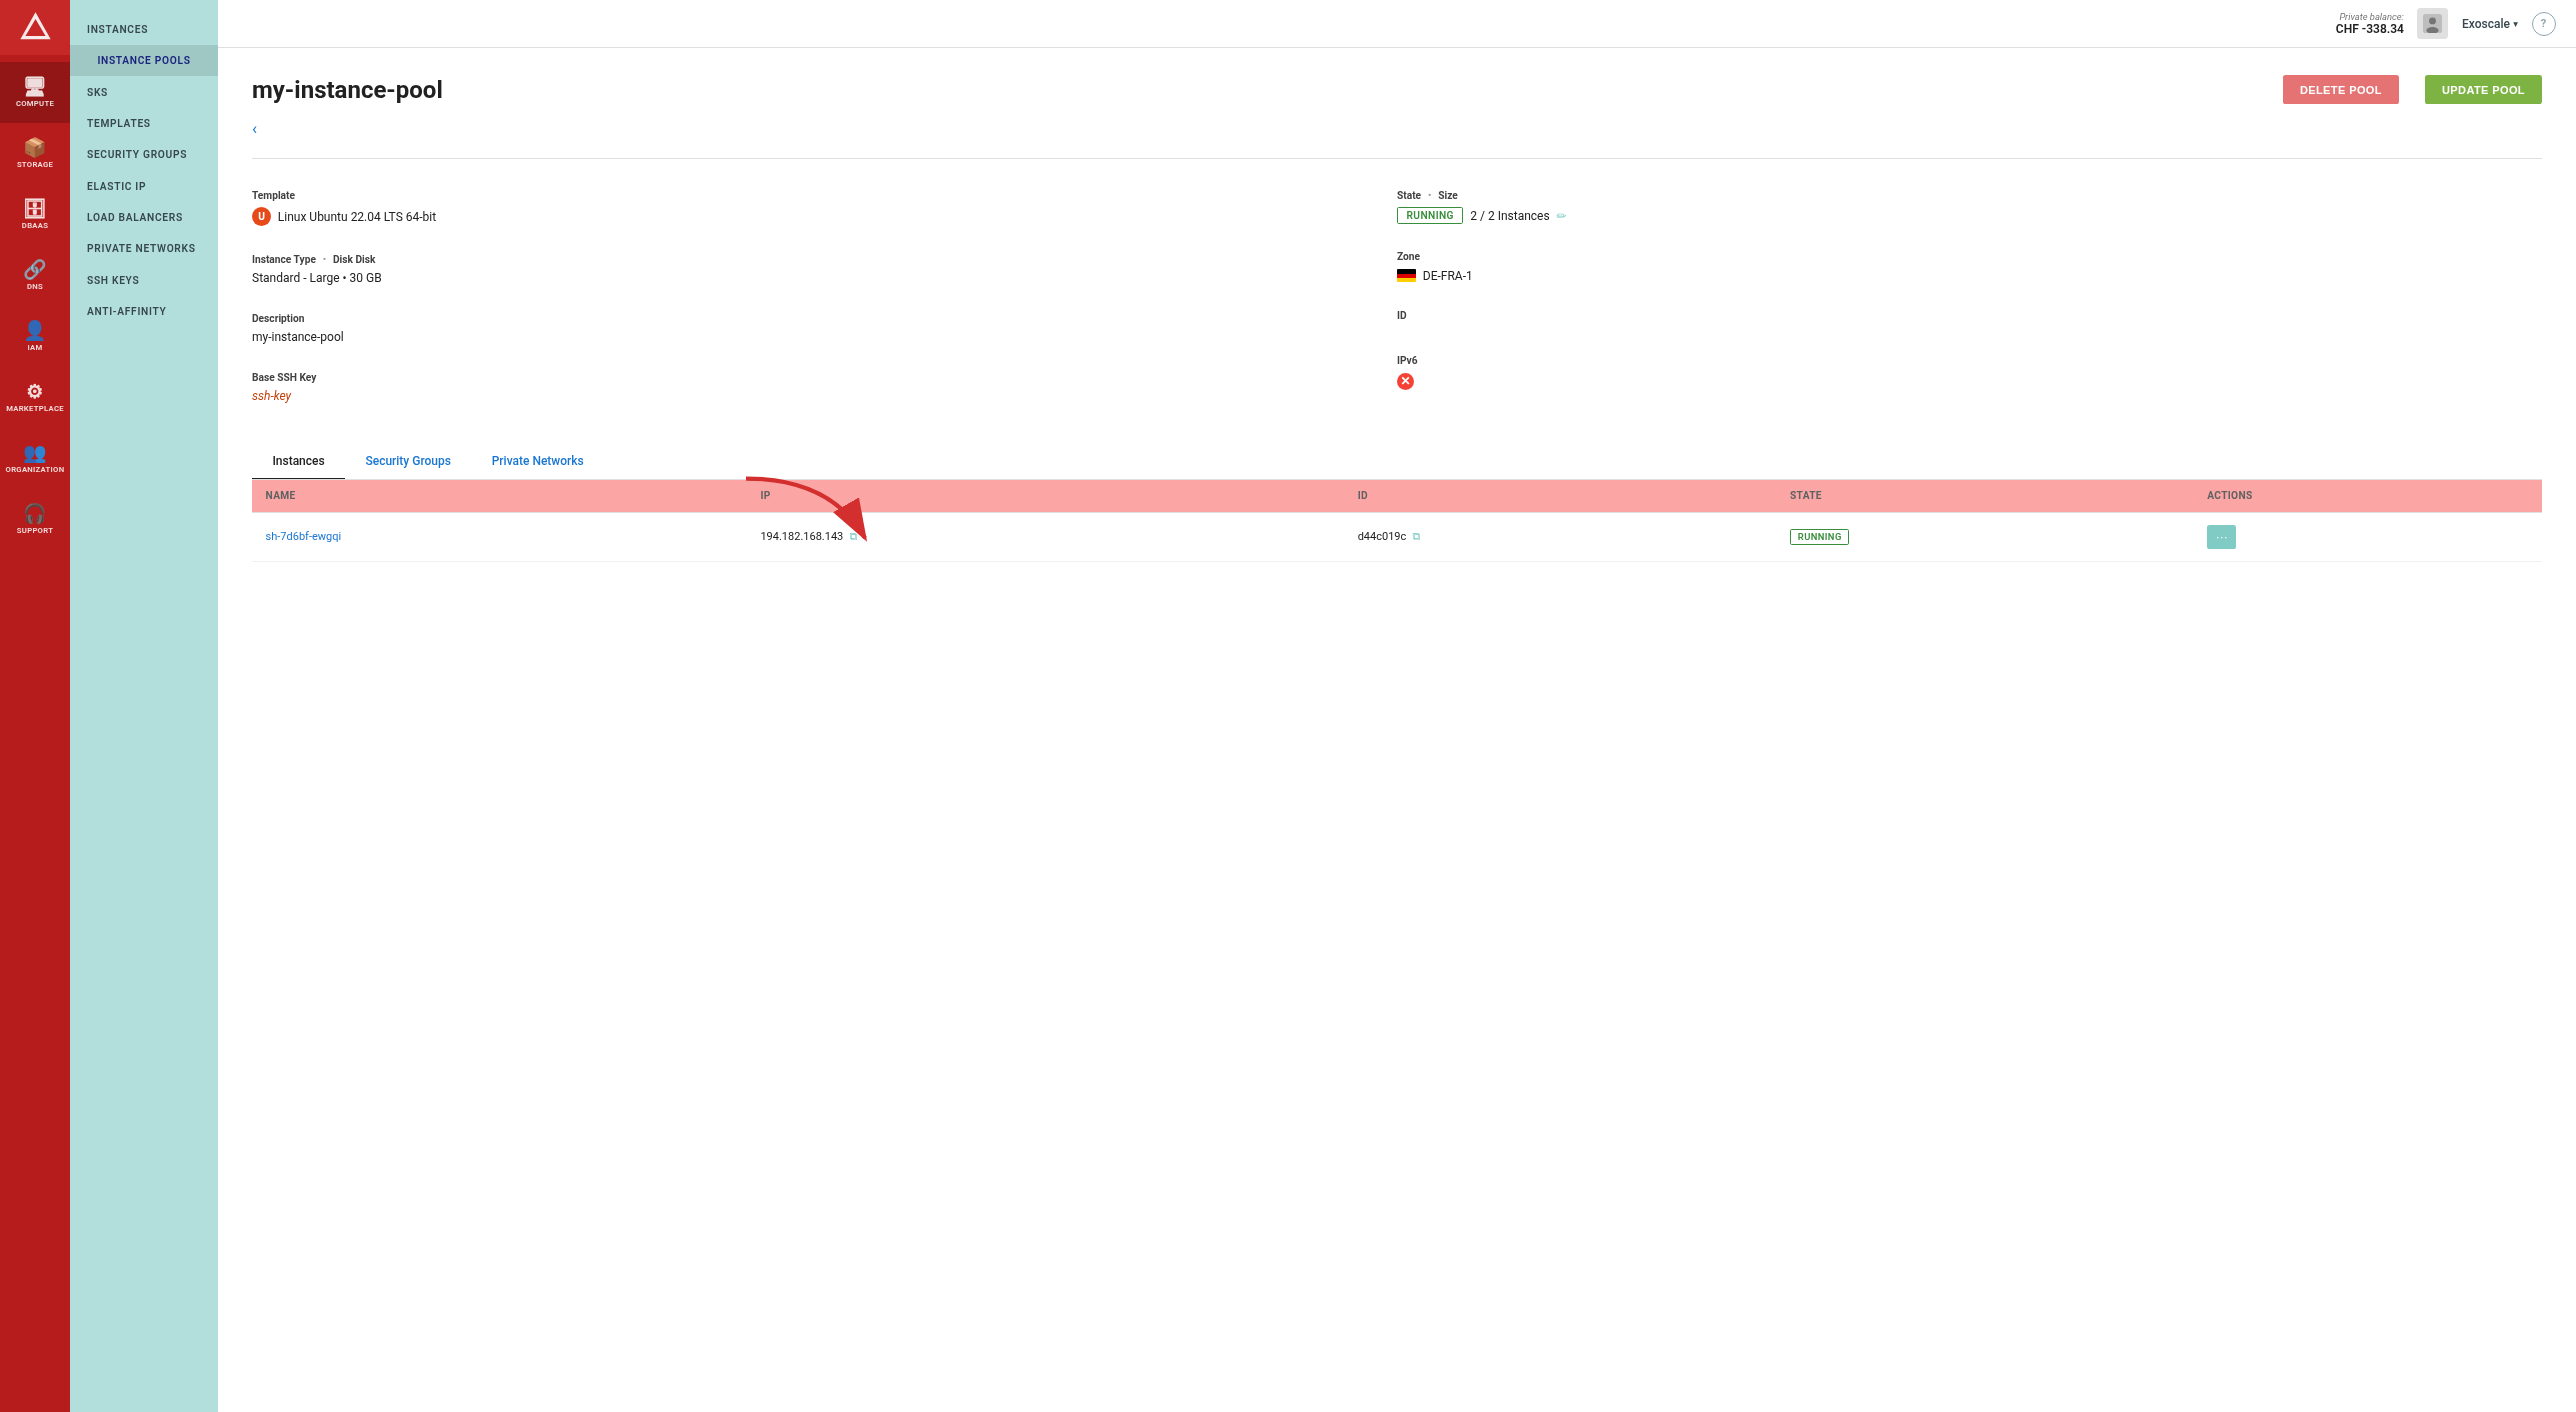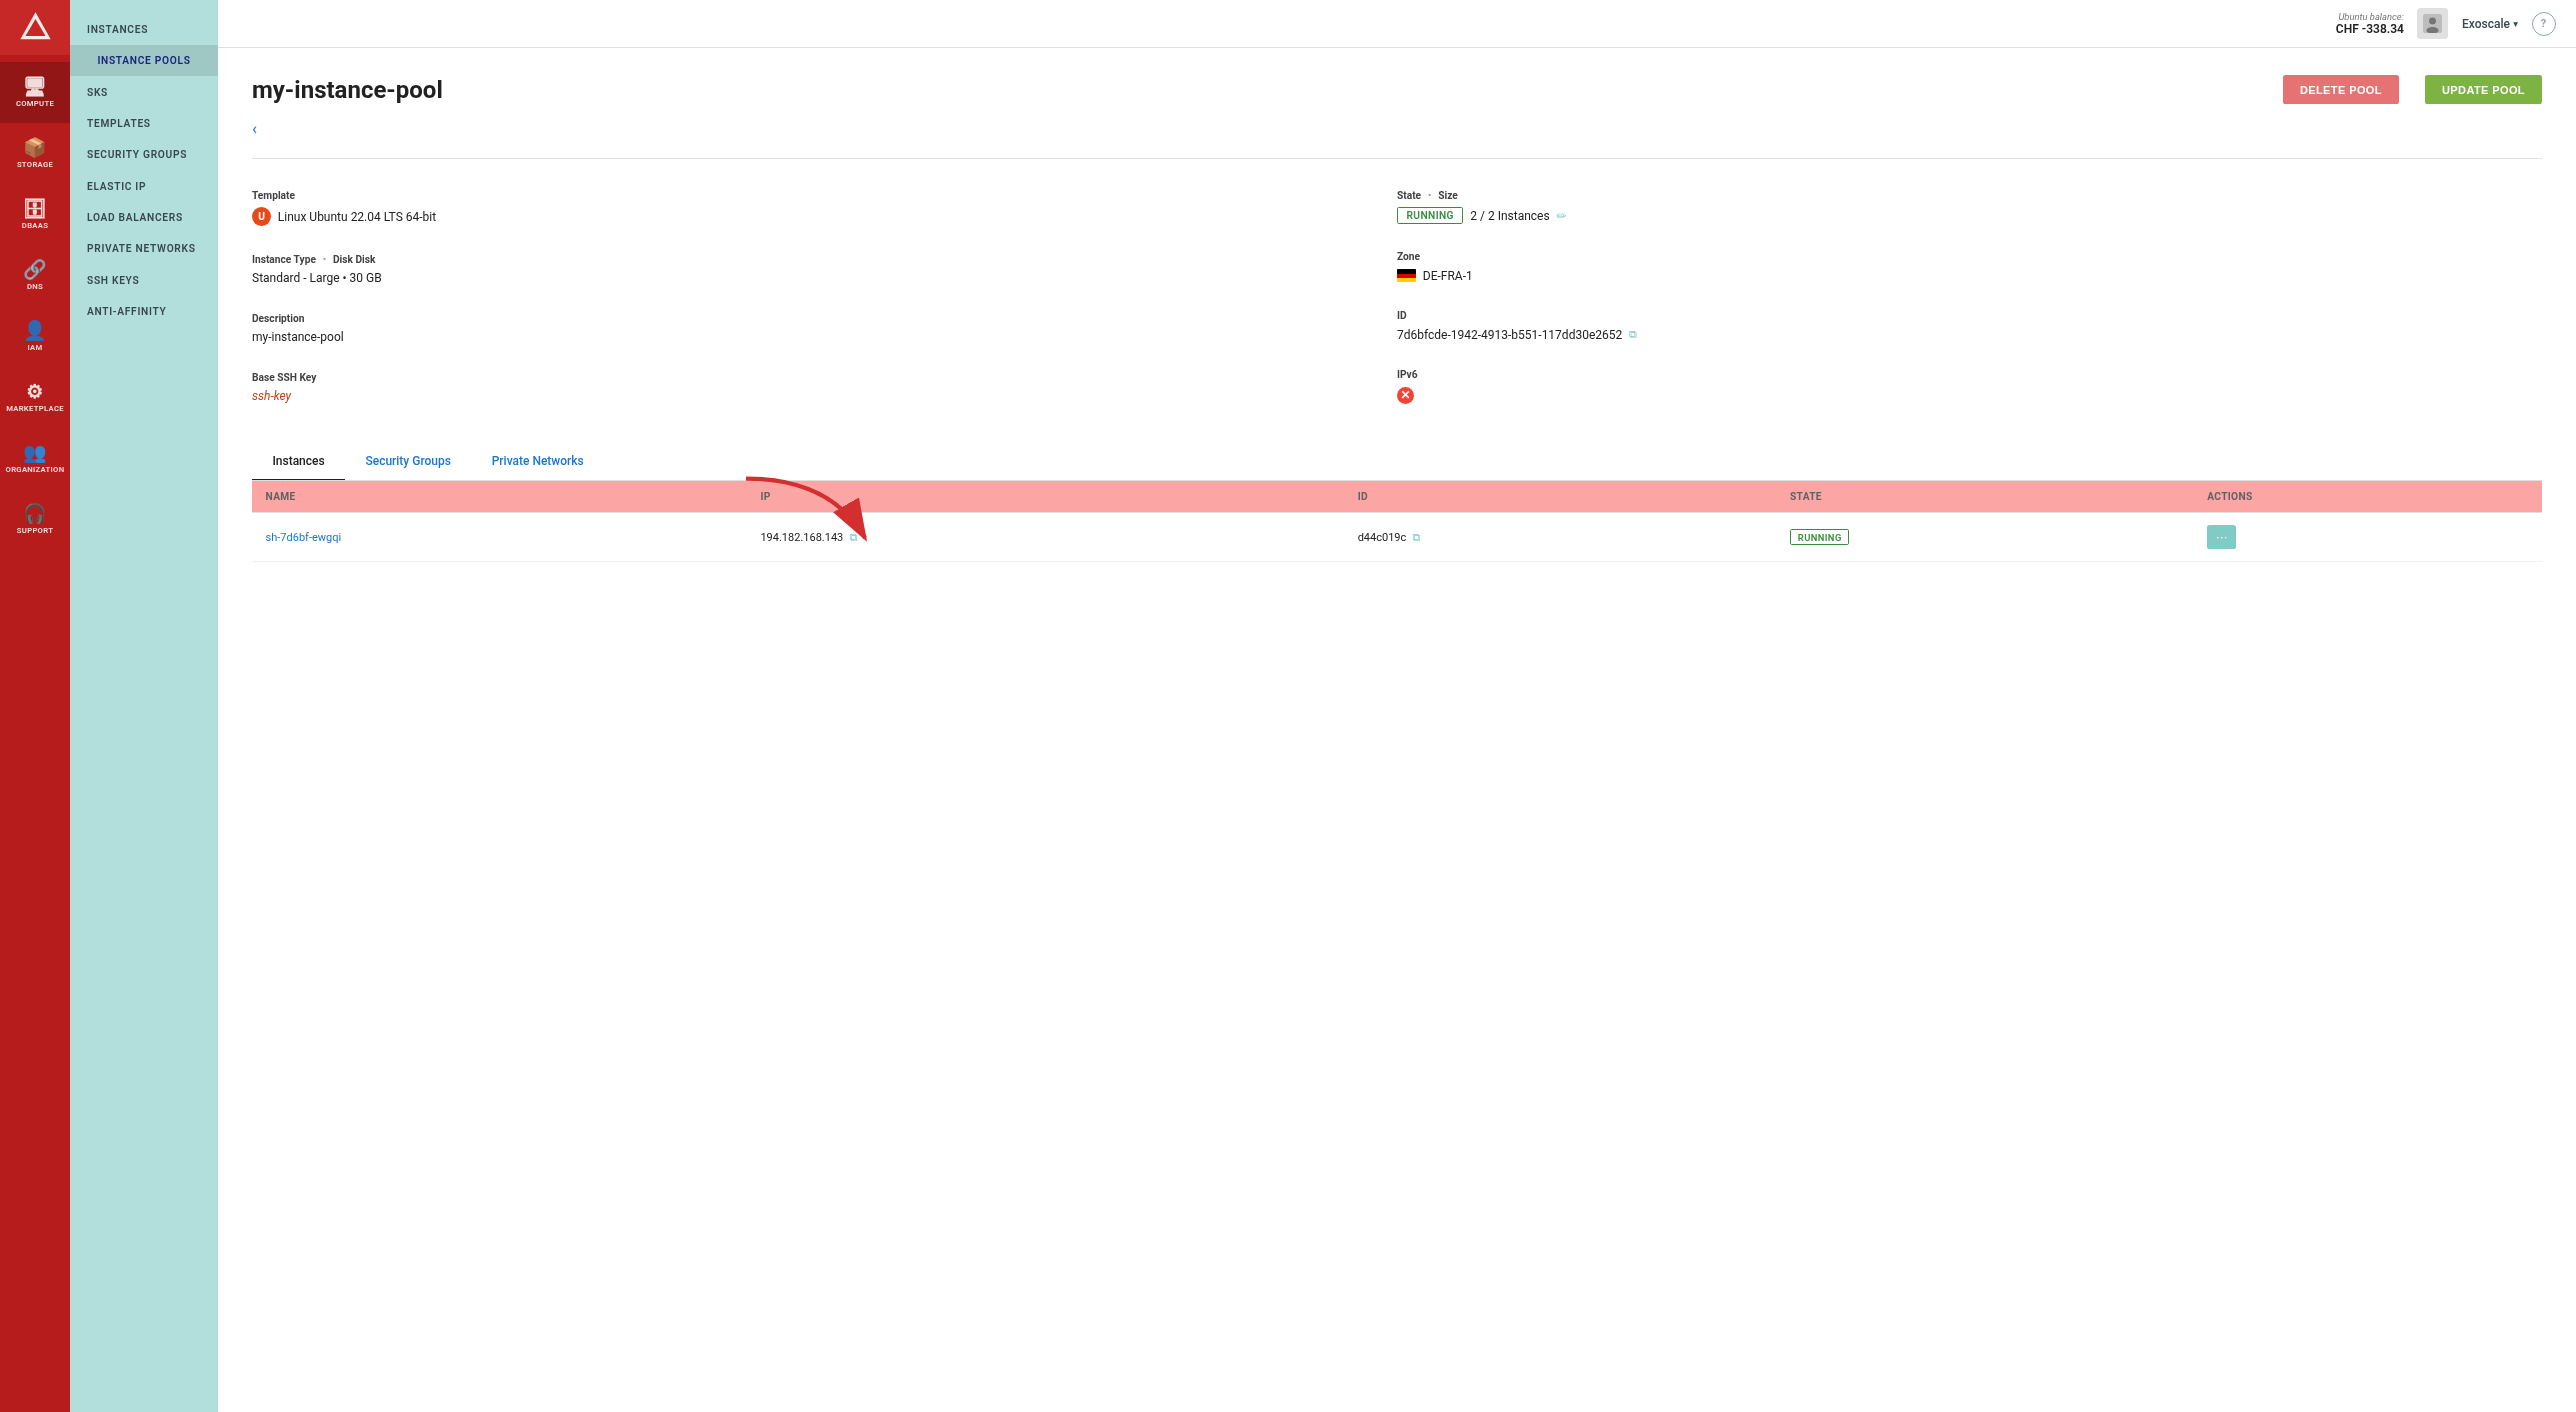--- a/index.html
+++ b/index.html
@@ -402,21 +402,21 @@
   <div class="sub-nav-item">LOAD BALANCERS</div>
   <div class="sub-nav-item">PRIVATE NETWORKS</div>
   <div class="sub-nav-item">SSH KEYS</div>
   <div class="sub-nav-item">ANTI-AFFINITY</div>
 </div>
 
 <div class="main-content">
 
   <div class="top-header">
     <div class="balance-section">
-      <div class="balance-label">Ubuntu balance:</div>
+      <div class="balance-label">Private balance:</div>
       <div class="balance-amount">CHF -338.34</div>
     </div>
     <div class="user-avatar">
       <svg width="19" height="19" viewBox="0 0 22 22" fill="none">
         <rect width="22" height="22" rx="3" fill="#bdbdbd"></rect>
         <circle cx="11" cy="8" r="4" fill="#757575"></circle>
         <ellipse cx="11" cy="19" rx="7" ry="4" fill="#757575"></ellipse>
       </svg>
     </div>
     <div class="user-name">
@@ -491,24 +491,20 @@
               <span class="stripe-black"></span>
               <span class="stripe-red"></span>
               <span class="stripe-gold"></span>
             </span>
             <span>DE-FRA-1</span>
           </div>
         </div>
 
         <div class="info-section">
           <div class="info-label">ID</div>
-          <div class="info-value">
-            <span>7d6bfcde-1942-4913-b551-117dd30e2652</span>
-            <span class="copy-icon">⧉</span>
-          </div>
         </div>
 
         <div class="info-section">
           <div class="info-label">IPv6</div>
           <div class="info-value">
             <span class="ipv6-disabled">✕</span>
           </div>
         </div>
       </div>
     </div>

